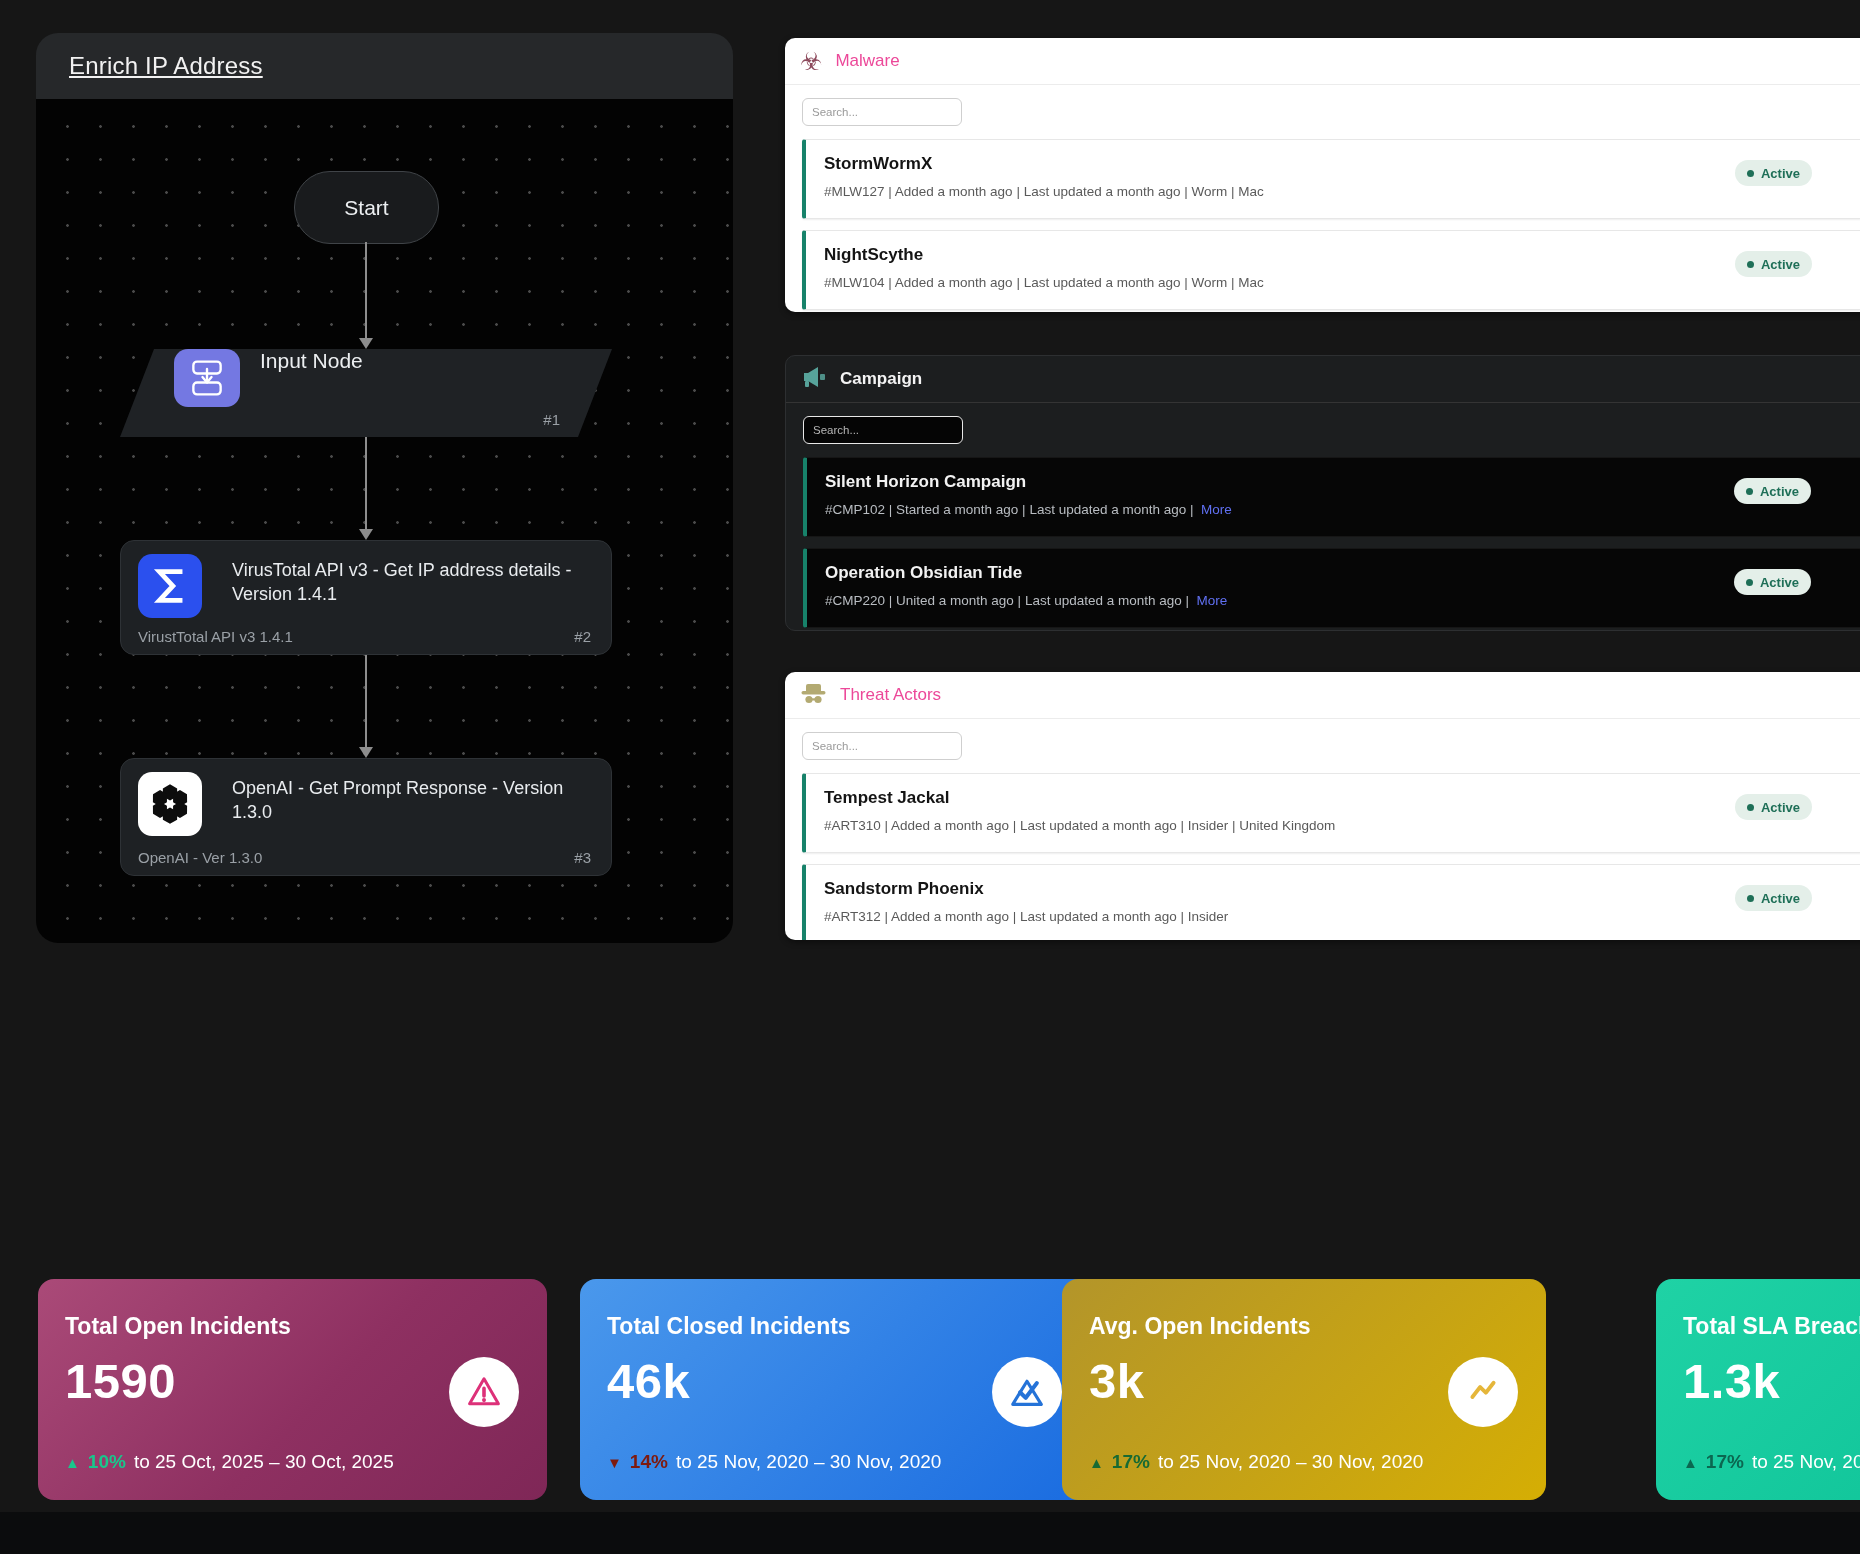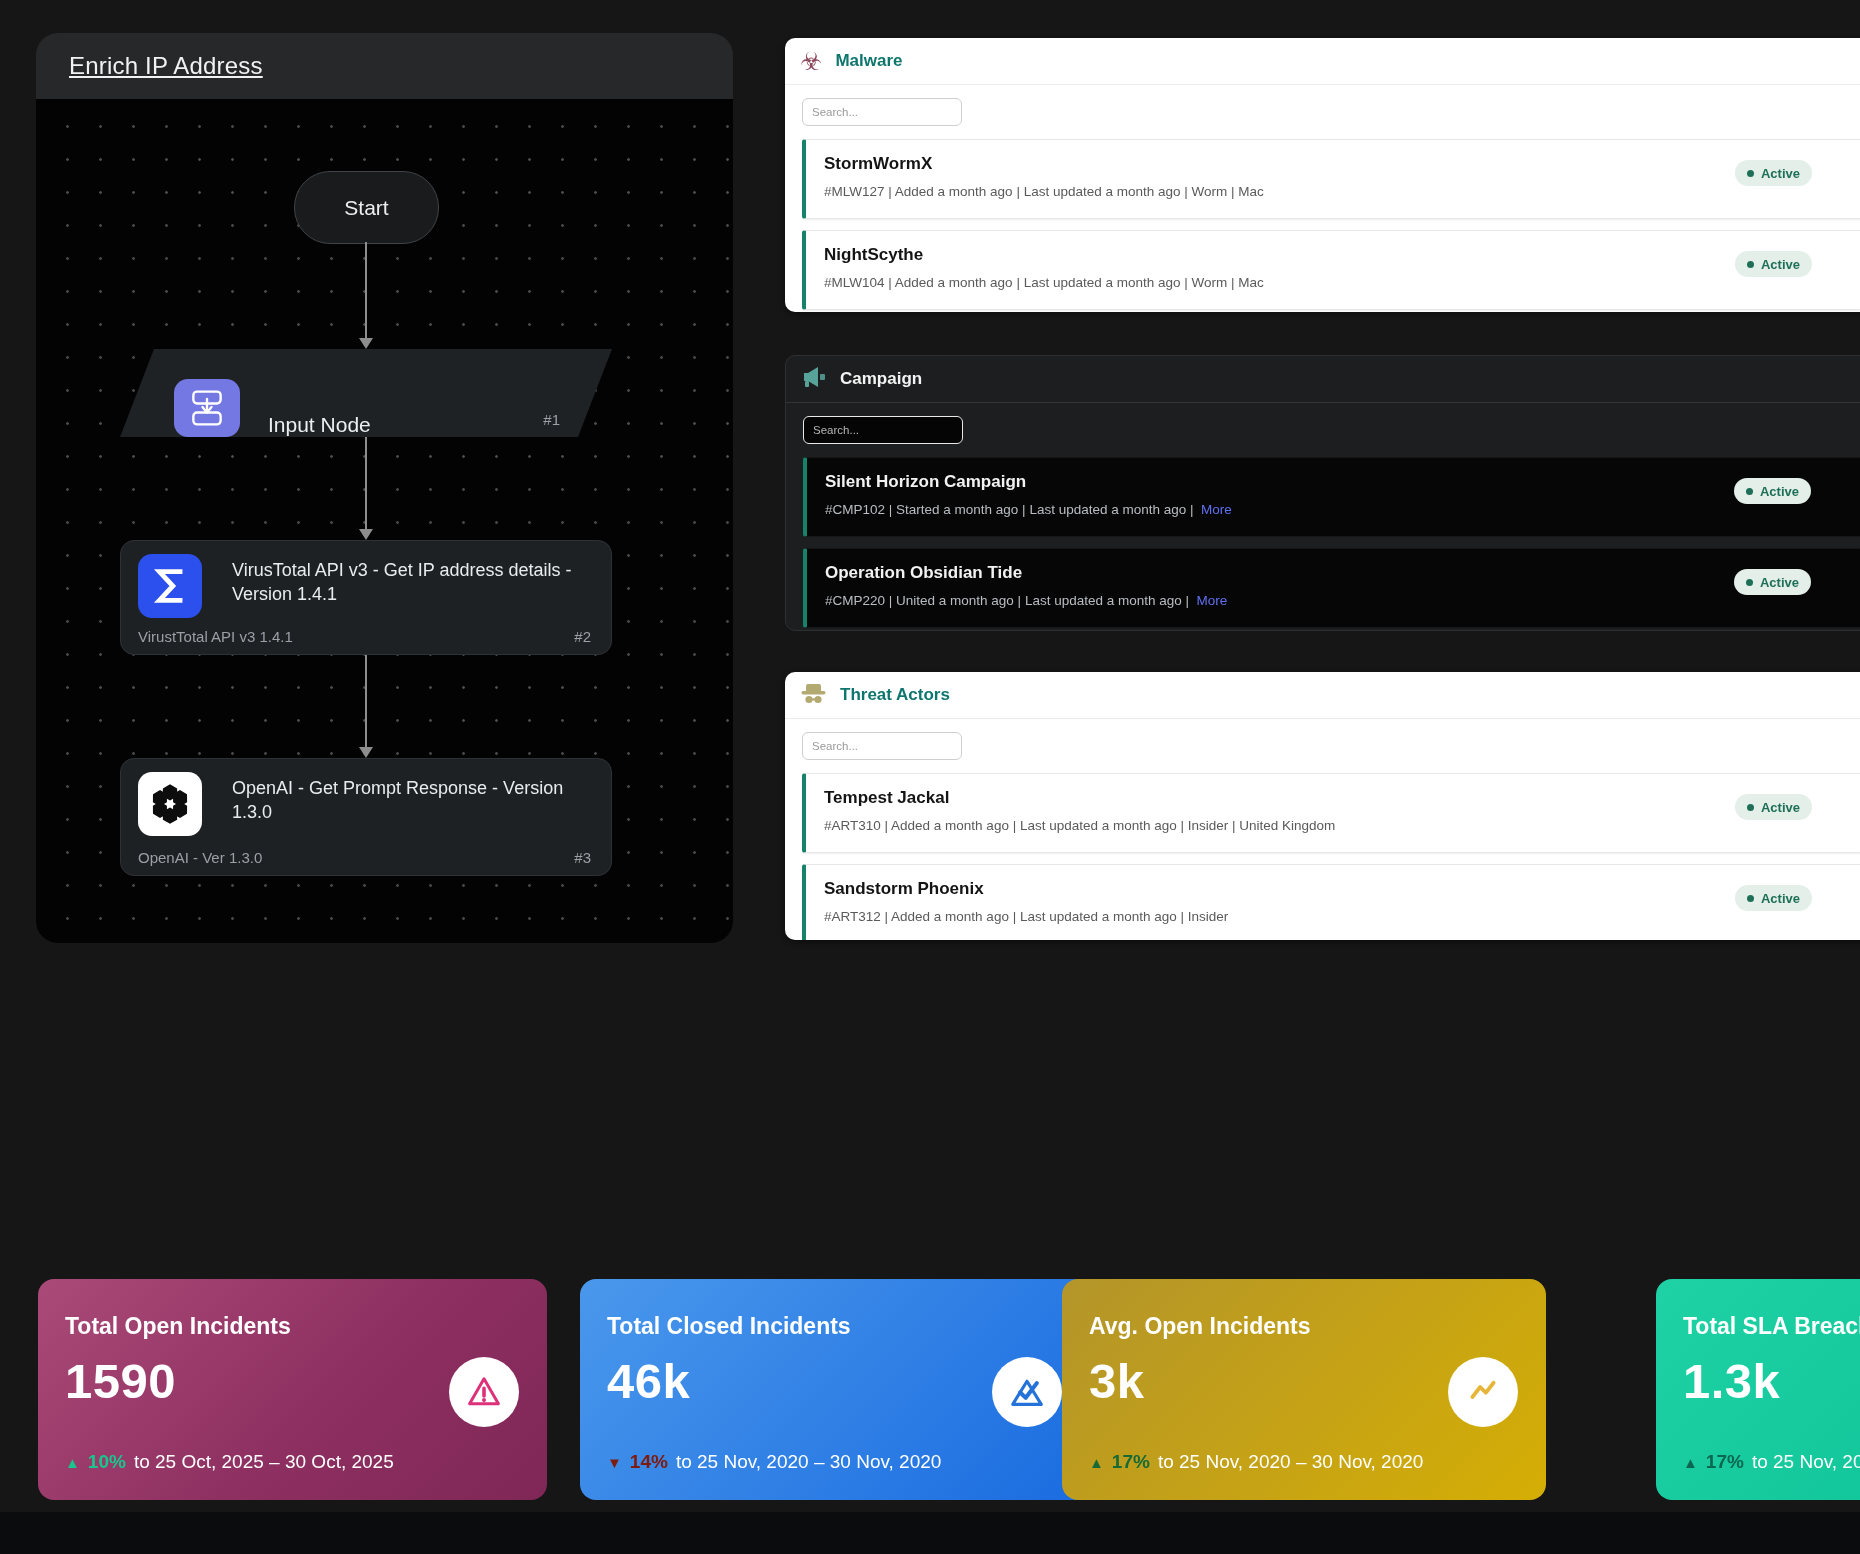--- a/index.html
+++ b/index.html
@@ -36,21 +36,21 @@
   }
   .arrow1{left:329px;top:143px;height:96px;}
   .arrow2{left:329px;top:338px;height:92px;}
   .arrow3{left:329px;top:556px;height:92px;}
 
   .node-input{
     position:absolute;left:84px;top:250px;width:492px;height:88px;
     background:#1f2225;
     clip-path:polygon(34px 0,100% 0,calc(100% - 34px) 100%,0 100%);
   }
-  .node-input .ni-content{display:flex;align-items:flex-end;height:100%;padding-left:54px;gap:28px;}
+  .node-input .ni-content{display:flex;align-items:flex-start;height:100%;padding-left:54px;gap:20px;}
   .ni-icon{
     width:66px;height:58px;border-radius:14px;background:#7478e2;
     display:flex;align-items:center;justify-content:center;flex:0 0 auto;
   }
   .ni-label{font-size:21px;color:#eceff1;}
   .node-index{position:absolute;right:52px;bottom:9px;font-size:15px;color:#9aa0a6;}
 
   .node-card{
     position:absolute;left:84px;width:492px;background:#1e2124;
     border:1px solid #2e3236;border-radius:14px;box-sizing:border-box;
@@ -69,21 +69,21 @@
     position:absolute;left:17px;right:20px;bottom:9px;
     display:flex;justify-content:space-between;font-size:15px;color:#9aa0a6;
   }
 
   
   .panel{position:absolute;left:785px;width:1092px;border-radius:10px;overflow:hidden;box-sizing:border-box;}
   .panel.light{background:#ffffff;box-shadow:0 2px 6px rgba(0,0,0,.45);}
   .panel.dark{background:#1c1e1f;border:1px solid #2d2f31;}
   .p-header{height:46px;display:flex;align-items:center;gap:13px;padding:0 15px;border-bottom:1px solid #ececec;}
   .panel.dark .p-header{border-bottom:1px solid #343434;}
-  .p-title{font-size:17px;font-weight:700;color:#0f766e;}
+  .p-title{font-size:17px;font-weight:400;color:#ec4899;}
   .panel.dark .p-title{color:#f3f3f3;font-weight:600;}
   .p-body{padding:13px 14px 8px 17px;}
   .search{
     width:140px;height:26px;border:1px solid #cfcfcf;border-radius:6px;
     padding:0 9px;font-size:11.5px;color:#333;background:#fff;outline:none;
     font-family:"Liberation Sans",sans-serif;display:block;margin-bottom:13px;
   }
   .search::placeholder{color:#9a9a9a;}
   .panel.dark .search{background:#050505;border:1px solid #e8e8e8;color:#ddd;}
   .panel.dark .search::placeholder{color:#b5b5b5;}

